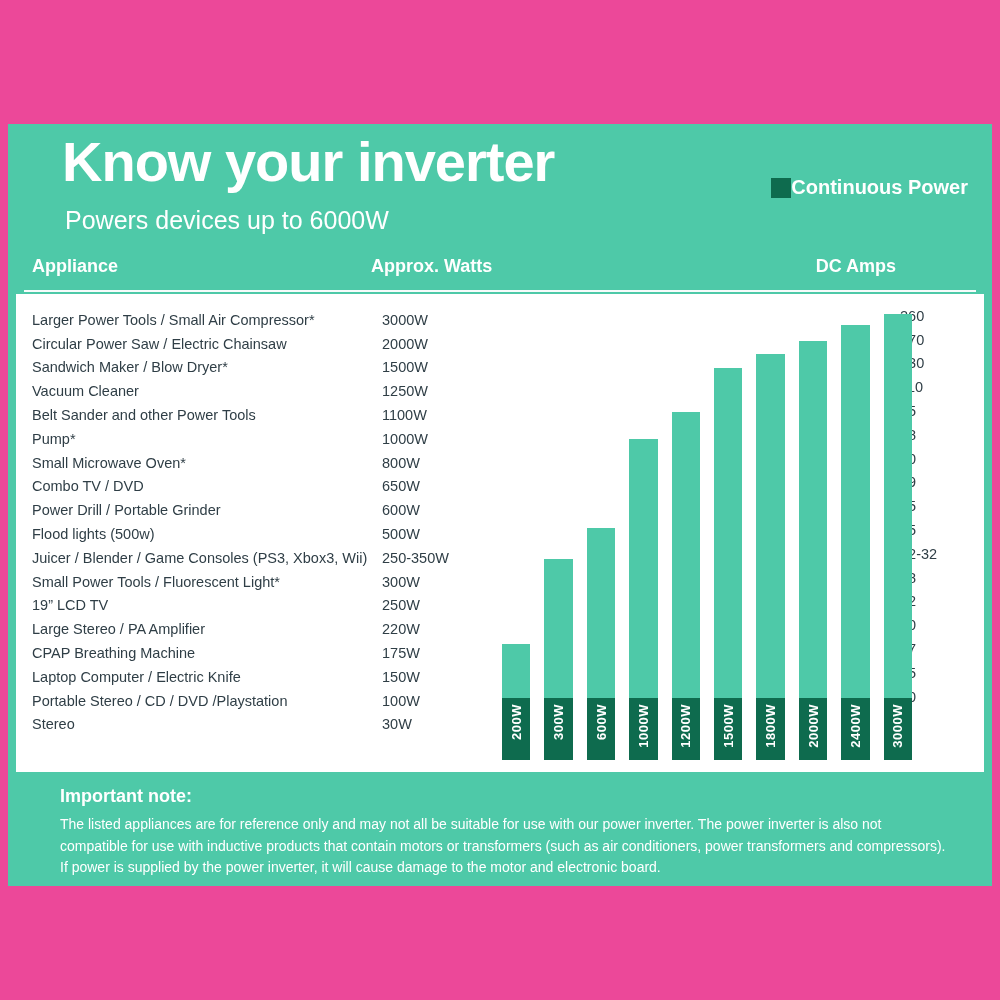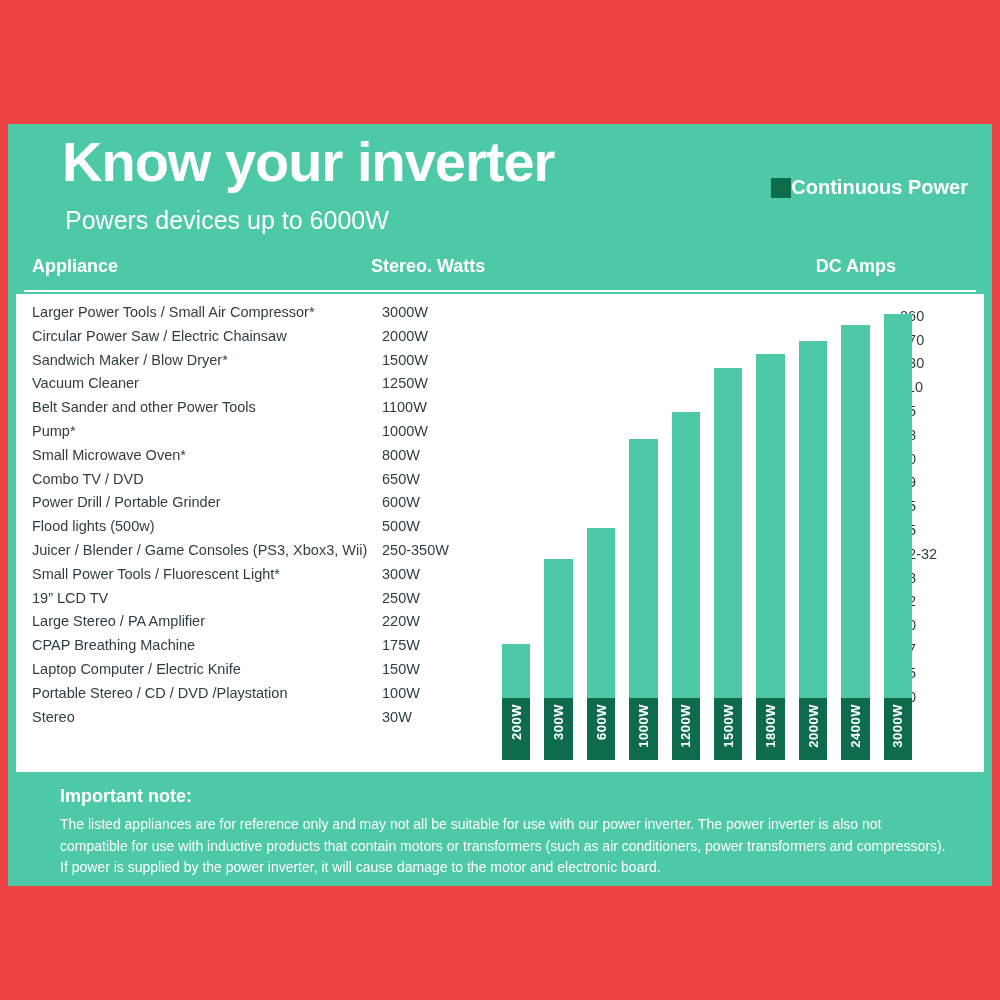--- a/index.html
+++ b/index.html
@@ -10,21 +10,21 @@
   body {
     width: 1000px;
     height: 1000px;
     font-family: "Liberation Sans", sans-serif;
     overflow: hidden;
   }
   .page {
     position: relative;
     width: 1000px;
     height: 1000px;
-    background: #ef4444;
+    background: #ec4899;
   }
   .panel {
     position: absolute;
     left: 8px;
     top: 124px;
     width: 984px;
     height: 762px;
     background: #4ec9a8;
   }
   
@@ -106,21 +106,21 @@
   }
   .rows {
     position: absolute;
     left: 16px;
     top: 10px;
     width: 470px;
   }
   .row {
     display: flex;
     height: 23.8px;
-    align-items: flex-start;
+    align-items: flex-end;
     font-size: 14.5px;
     color: #2f3e46;
     white-space: nowrap;
   }
   .row .name { width: 350px; }
   .row .watt { width: 120px; }
   .amps {
     position: absolute;
     right: 14px;
     top: 10px;
@@ -208,21 +208,21 @@
       <div class="title">Know your inverter</div>
       <div class="subtitle">Powers devices up to 6000W</div>
       <div class="legend">
         <span class="legend-swatch"></span>
         <span class="legend-label">Continuous Power</span>
       </div>
     </div>
 
     <div class="col-headers">
       <div class="ch ch-appliance">Appliance</div>
-      <div class="ch ch-watts">Stereo. Watts</div>
+      <div class="ch ch-watts">Approx. Watts</div>
       <div class="ch ch-amps">DC Amps</div>
     </div>
     <div class="hr-line"></div>
 
     <div class="card">
 
       <div class="rows">
         <div class="row">
             <div class="name">Larger Power Tools / Small Air Compressor*</div>
             <div class="watt">3000W</div>

